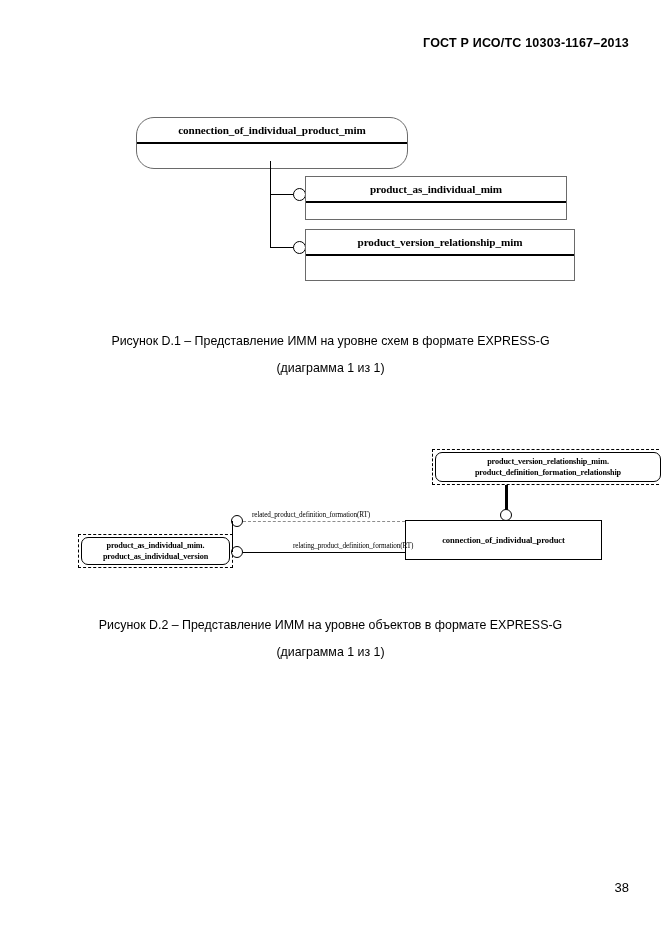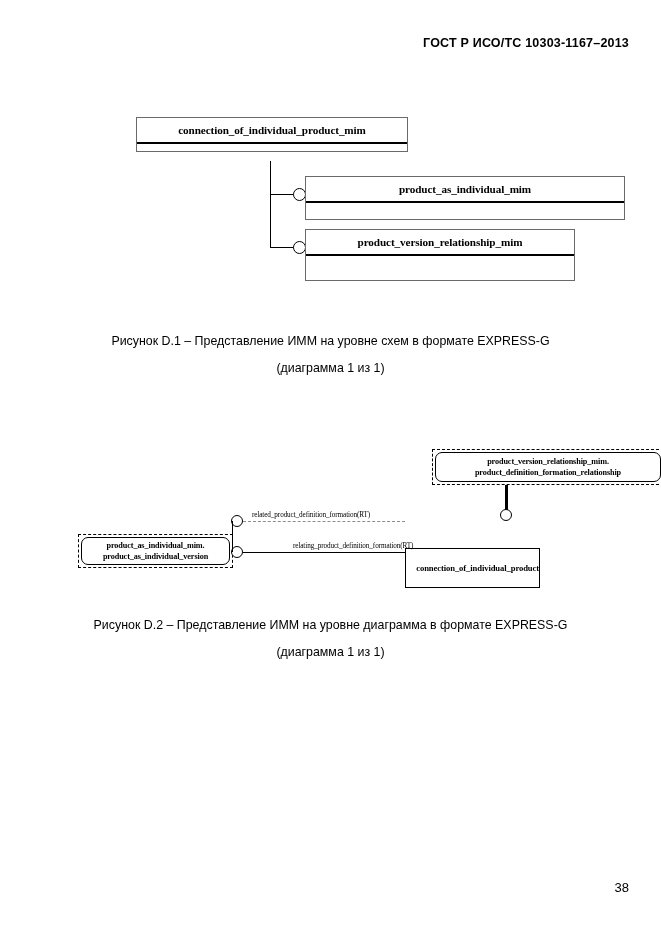--- a/index.html
+++ b/index.html
@@ -172,35 +172,35 @@
 </style>
 </head>
 <body>
 
 <div class="page">
 
   <div class="doc-header">ГОСТ Р ИСО/ТС 10303-1167–2013</div>
 
   <div class="diagram" style="left:0; top:0; width:661px; height:300px;">
 
-    <div class="schema-box" style="left:136px; top:117px; width:272px; height:35px;">
+    <div class="schema-box" style="left:136px; top:117px; width:272px; height:52px;border-radius:18px;">
       <div class="title-cell">
         <span>connection_of_individual_product_mim</span>
       </div>
       <div class="body-cell"></div>
     </div>
 
     <div class="conn-line v-line" style="left:270px; top:161px; height:86px;"></div>
     <div class="conn-line h-line" style="left:270px; top:194px; width:24px;"></div>
     <div class="conn-line h-line" style="left:270px; top:247px; width:24px;"></div>
 
     <div class="node-circle" style="left:293px; top:188px; width:13px; height:13px;"></div>
     <div class="node-circle" style="left:293px; top:241px; width:13px; height:13px;"></div>
 
-    <div class="schema-box" style="left:305px; top:176px; width:320px; height:44px;">
+    <div class="schema-box" style="left:305px; top:176px; width:262px; height:44px;">
       <div class="title-cell">
         <span>product_as_individual_mim</span>
       </div>
       <div class="body-cell"></div>
     </div>
 
     <div class="schema-box" style="left:305px; top:229px; width:270px; height:52px;">
       <div class="title-cell">
         <span>product_version_relationship_mim</span>
       </div>
@@ -225,35 +225,35 @@
     <div class="thick-line" style="left:505px; top:485px; height:26px;"></div>
     <div class="node-circle" style="left:500px; top:509px; width:12px; height:12px;"></div>
 
     <div class="dashed-wrap" style="left:78px; top:534px; width:155px; height:34px;">
       <div class="inner-round">
         <span>product_as_individual_mim.</span>
         <span>product_as_individual_version</span>
       </div>
     </div>
 
-    <div class="solid-box" style="left:405px; top:548px; width:135px; height:40px;justify-content:flex-end;">
+    <div class="solid-box" style="left:405px; top:520px; width:197px; height:40px;">
       <span>connection_of_individual_product</span>
     </div>
 
     <div class="node-circle" style="left:231px; top:515px; width:12px; height:12px;"></div>
     <div class="node-circle" style="left:231px; top:546px; width:12px; height:12px;"></div>
     <div class="conn-line v-line" style="left:232px; top:521px; height:31px;"></div>
 
     <div class="rel-line-dash" style="left:243px; top:521px; width:162px;"></div>
     <div class="rel-label" style="left:252px; top:511px;">related_product_definition_formation(RT)</div>
 
     <div class="rel-line-solid" style="left:243px; top:552px; width:162px;"></div>
     <div class="rel-label" style="left:252px; top:542px;padding-left:41px;">relating_product_definition_formation(RT)</div>
   </div>
 
   <div class="caption caption-2">
-    <div>Рисунок D.2 – Представление ИММ на уровне диаграмма в формате EXPRESS-G</div>
+    <div>Рисунок D.2 – Представление ИММ на уровне объектов в формате EXPRESS-G</div>
     <div>(диаграмма 1 из 1)</div>
   </div>
 
   <div class="page-number">38</div>
 
 </div>
 
 </body></html>

